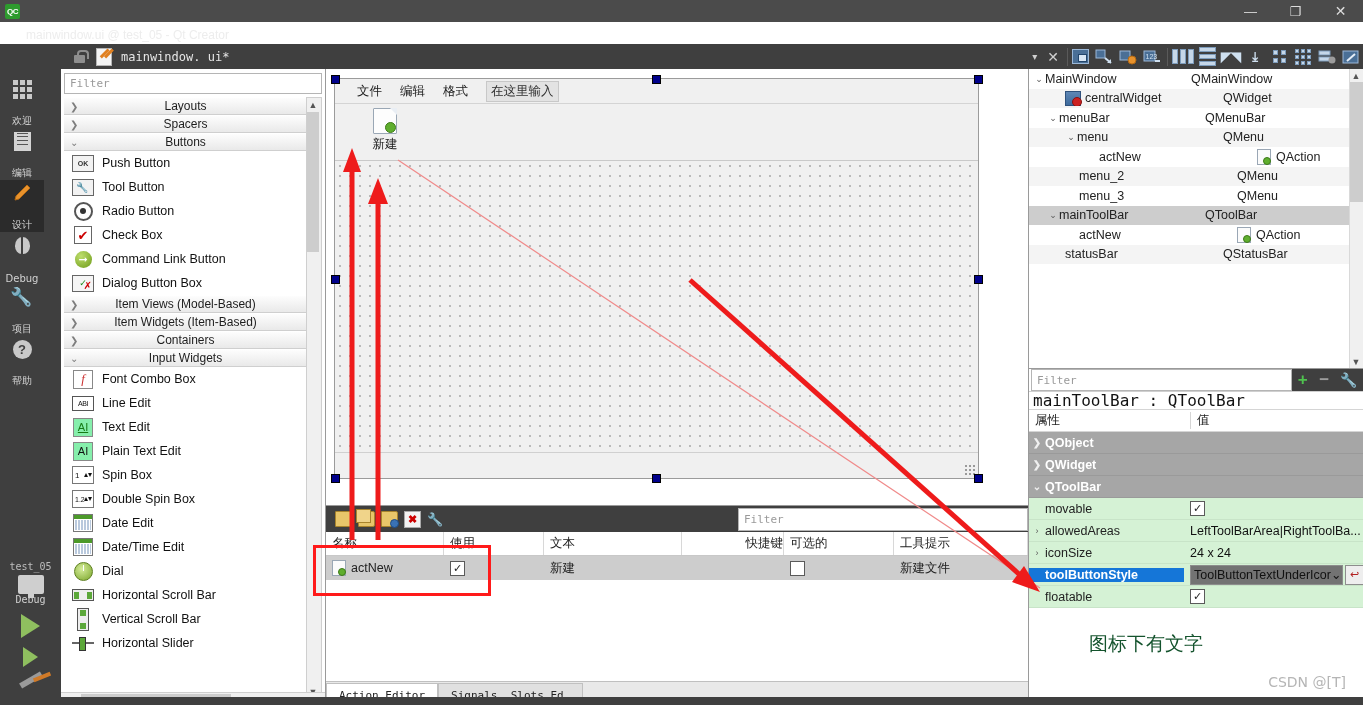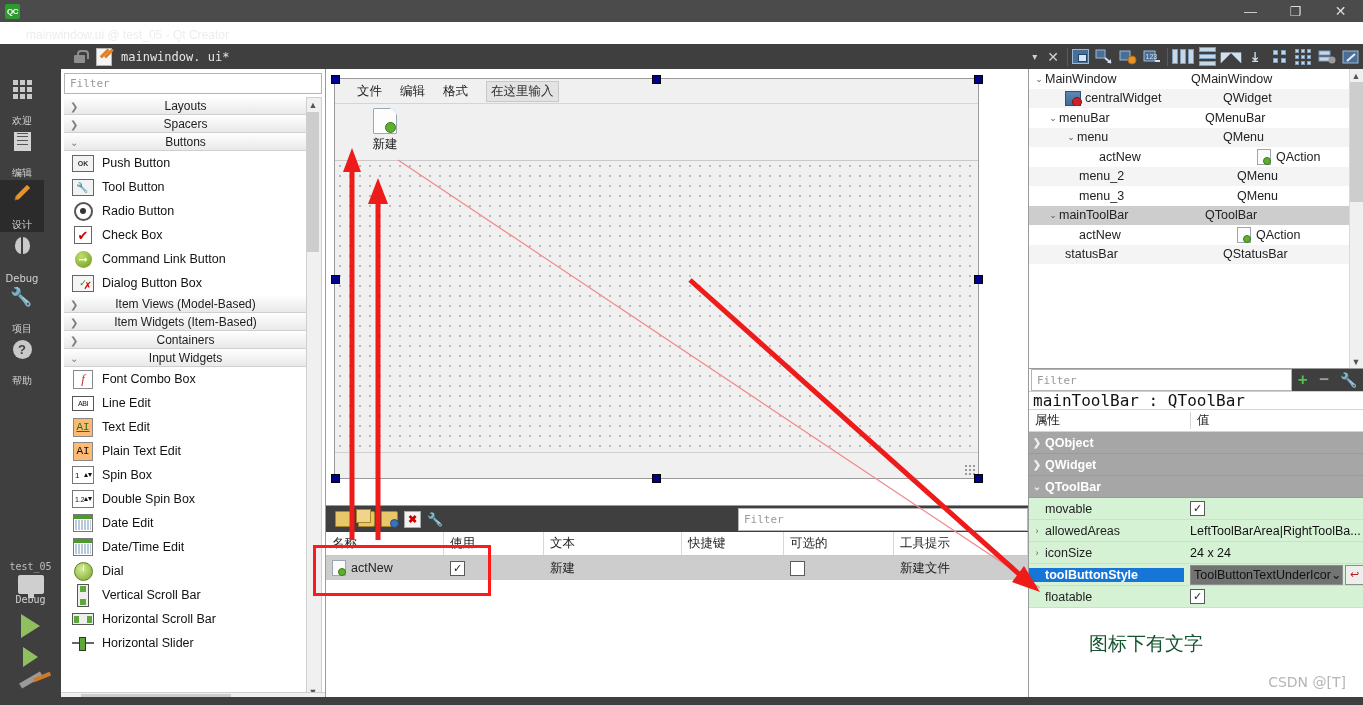--- a/index.html
+++ b/index.html
@@ -55,21 +55,21 @@
   .ic-radio i{width:6px;height:6px;border-radius:50%;background:#333;}
   .ic-chk{width:16px;height:16px;border:1px solid #666;background:#fff;color:#c00;font-size:13px;display:flex;align-items:center;justify-content:center;line-height:1;}
   .ic-circ{width:17px;height:17px;border-radius:50%;background:radial-gradient(circle at 35% 30%,#bede6d,#6d9a17);color:#fff;font-size:11px;display:flex;align-items:center;justify-content:center;}
   .ic-dlg{width:20px;height:15px;border:1px solid #666;background:#f5f5f5;font-size:9px;color:#1a8a1a;display:flex;align-items:center;justify-content:center;position:relative;}
   .ic-dlg:after{content:"\2717";position:absolute;right:1px;bottom:0;color:#c00;font-size:10px;}
   .ic-combo{width:20px;height:16px;border:1px solid #5b7fae;background:#fff;position:relative;overflow:hidden;}
   .ic-combo i{position:absolute;left:1px;top:5px;right:1px;height:9px;background:repeating-linear-gradient(#9dc2e6 0 2px,#fff 2px 3px);}
   .ic-combo:after{content:"";position:absolute;right:1px;top:1px;width:5px;height:4px;background:#333;}
   .ic-f{width:18px;height:17px;border:1px solid #888;background:#fff;color:#c33;font-style:italic;font-family:"Liberation Serif",serif;font-size:13px;display:flex;align-items:center;justify-content:center;}
   .ic-le{width:21px;height:13px;border:1px solid #555;background:#fff;font-size:7px;display:flex;align-items:center;justify-content:center;letter-spacing:-0.5px;}
-  .ic-ai{width:18px;height:17px;border:1px solid #888;background:#fdba74;font-size:11px;font-family:Liberation Mono, monospace;display:flex;align-items:center;justify-content:center;}
+  .ic-ai{width:18px;height:17px;border:1px solid #888;background:#86efac;font-size:11px;font-family:Liberation Sans, sans-serif;display:flex;align-items:center;justify-content:center;}
   .ic-ai.u{text-decoration:underline;color:#157a15;}
   .ic-spin{width:20px;height:16px;border:1px solid #777;background:#fff;display:flex;align-items:center;font-size:8px;padding-left:2px;position:relative;}
   .ic-spin:after{content:"\25B4\25BE";position:absolute;right:1px;top:0;font-size:8px;line-height:15px;}
   .ic-clock{width:17px;height:17px;border-radius:50%;border:2px solid #3b79c4;background:#fff;position:relative;}
   .ic-clock:after{content:"";position:absolute;left:7px;top:3px;width:1.5px;height:6px;background:#222;}
   .ic-cal{width:18px;height:16px;background:#fff;border:1px solid #777;position:relative;}
   .ic-cal:before{content:"";position:absolute;left:0;top:0;right:0;height:4px;background:#4c9a2a;}
   .ic-cal i{position:absolute;left:1px;top:5px;right:1px;bottom:1px;background:repeating-linear-gradient(90deg,#b9c9dd 0 2px,#fff 2px 3px);}
   .ic-dial{width:17px;height:17px;border-radius:50%;background:radial-gradient(circle at 40% 35%,#d5ec9a,#7aa62a);border:1px solid #5d7f1f;position:relative;}
   .ic-dial:after{content:"";position:absolute;left:8px;top:2px;width:1.5px;height:6px;background:#fff;}
@@ -178,21 +178,21 @@
   .fld{width:15px;height:14px;background:#e8c66a;border:1px solid #a8842c;border-radius:1px 2px 2px 1px;position:relative;}
   .fld.n:after{content:"";position:absolute;left:3px;top:3px;width:8px;height:8px;}
   .fld.copy:before{content:"";position:absolute;left:-3px;top:-3px;width:13px;height:12px;background:#f0d48a;border:1px solid #a8842c;}
   .fld.blue:after{content:"";position:absolute;right:-2px;bottom:-2px;width:7px;height:7px;background:#3a72b5;border-radius:50%;border:1px solid #1f4b83;}
   .delx{width:15px;height:15px;background:#f3f3f3;border:1px solid #aaa;color:#c00;font-size:11px;font-weight:bold;display:flex;align-items:center;justify-content:center;}
   .ae-filter{position:absolute;right:0;top:2px;width:283px;height:21px;background:#fff;border:1px solid #b5b5b5;display:flex;align-items:center;padding-left:5px;color:#9a9a9a;font-family:"DejaVu Sans Mono",monospace;font-size:11px;}
   .ae-head{display:flex;height:23px;align-items:center;border-bottom:1px solid #c8c8c8;font-size:12.5px;background:#fff;}
   .ae-head div{padding-left:6px;border-right:1px solid #d8d8d8;height:23px;line-height:23px;box-sizing:border-box;}
   .ae-row{display:flex;height:24px;align-items:center;background:#cdcdcd;font-size:12.5px;}
   .ae-row div{padding-left:6px;height:24px;line-height:24px;box-sizing:border-box;display:flex;align-items:center;}
-  .c-name{width:118px;}.c-use{width:100px;}.c-text{width:138px;}.c-key{width:102px;}
+  .c-name{width:118px;}.c-use{width:100px;}.c-text{width:138px;}.c-key{width:102px;text-align:right;}
   .c-ckb{width:110px;}.c-tip{flex:1;}
   .ae-tabs{position:absolute;left:0;bottom:0;width:702px;height:24px;background:#e9e9e9;border-top:1px solid #c0c0c0;display:flex;align-items:flex-end;}
   .ae-tab{height:22px;padding:0 12px;display:flex;align-items:center;font-family:"DejaVu Sans Mono",monospace;font-size:11px;color:#222;border:1px solid #c0c0c0;border-bottom:none;background:#e0e0e0;}
   .ae-tab.active{background:#fff;}
 
   
   .botstrip{position:absolute;left:61px;bottom:0;width:1302px;height:8px;background:#3f3f3f;}
   .hscroll{position:absolute;left:61px;bottom:0;width:264px;height:12px;background:#f0f0f0;border-top:1px solid #cfcfcf;}
   .hscroll i{position:absolute;left:20px;top:1px;width:150px;height:9px;background:#cdcdcd;}
 
@@ -490,35 +490,35 @@
           <span>Date/Time Edit</span>
         </div>
       <div class="witem">
           <span class="wicon">
             <span class="ic-dial"></span>
           </span>
           <span>Dial</span>
         </div>
       <div class="witem">
           <span class="wicon">
+            <span class="ic-hsb">
+              <i></i>
+              <i></i>
+            </span>
+          </span>
+          <span>Horizontal Scroll Bar</span>
+        </div>
+      <div class="witem">
+          <span class="wicon">
             <span class="ic-vsb">
               <i></i>
               <i></i>
             </span>
           </span>
           <span>Vertical Scroll Bar</span>
-        </div>
-      <div class="witem">
-          <span class="wicon">
-            <span class="ic-hsb">
-              <i></i>
-              <i></i>
-            </span>
-          </span>
-          <span>Horizontal Scroll Bar</span>
         </div>
       <div class="witem">
           <span class="wicon">
             <span class="ic-hsl">
               <i></i>
             </span>
           </span>
           <span>Horizontal Slider</span>
         </div>
     </div>
@@ -760,20 +760,24 @@
           <span class="chk">✓</span>
         </div>
       <div class="c-text">新建</div>
       <div class="c-key"></div>
       <div class="c-ckb">
           <span class="chk"></span>
         </div>
       <div class="c-tip">新建文件</div>
     </div>
 
+    <div class="ae-tabs">
+      <div class="ae-tab active">Action Editor</div>
+      <div class="ae-tab">Signals _Slots Ed…</div>
+    </div>
   </div>
 
   <div class="botstrip"></div>
 
   <div class="overlay">
     <svg width="1363" height="705">
 
       <line x1="398" y1="160" x2="1040" y2="588" stroke="#f08a8a" stroke-width="1.2"></line>
 
       <path d="M352 540 L352 168" stroke="#ee1b1b" stroke-width="5" fill="none"></path>

